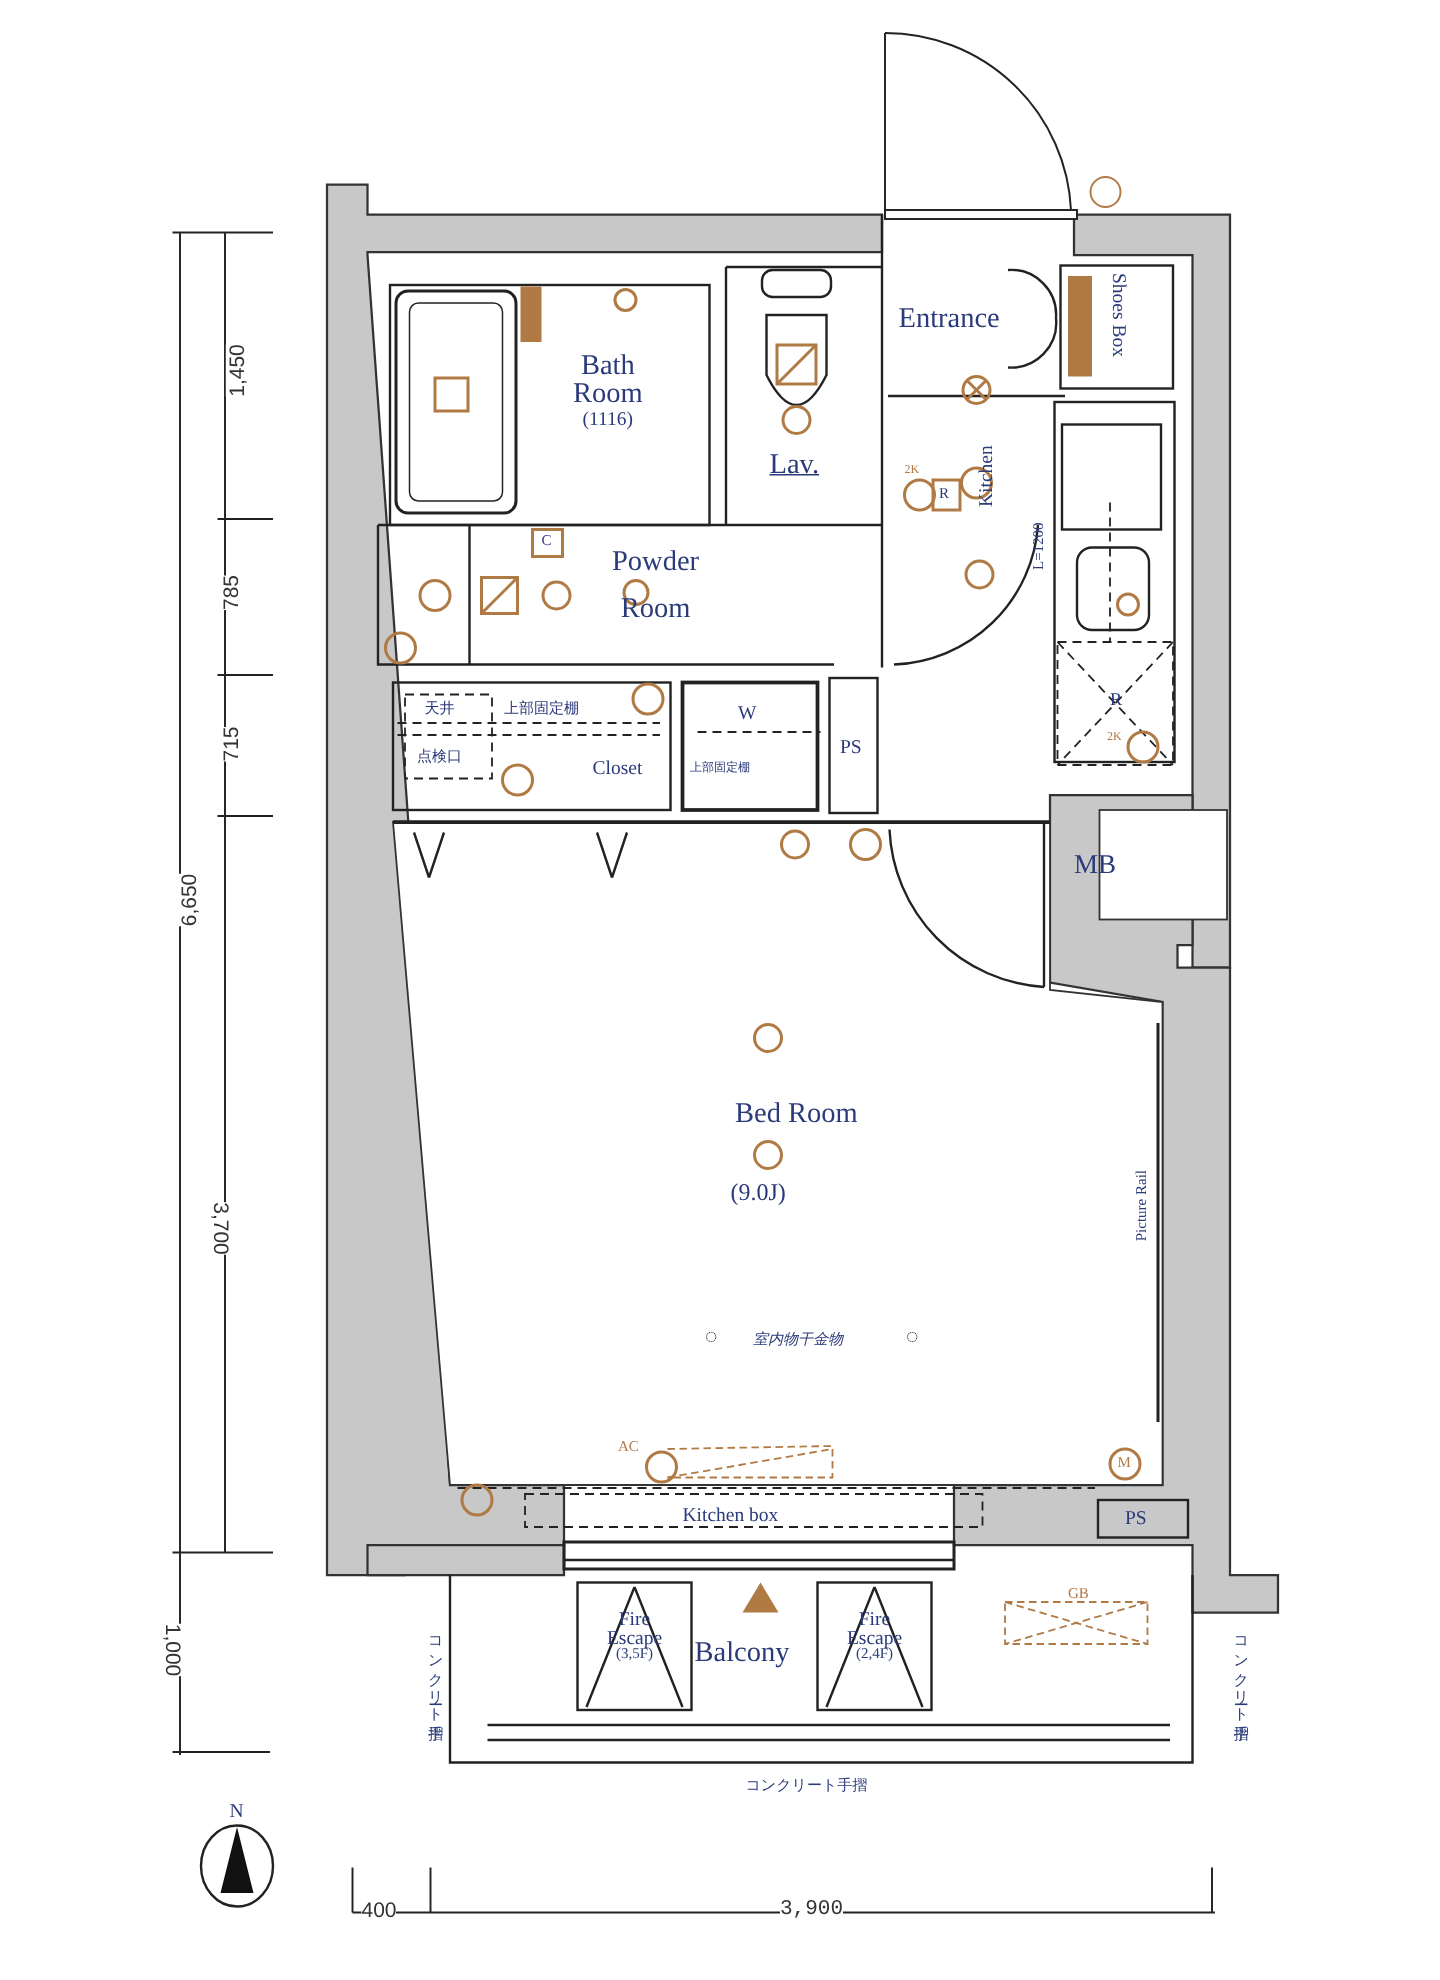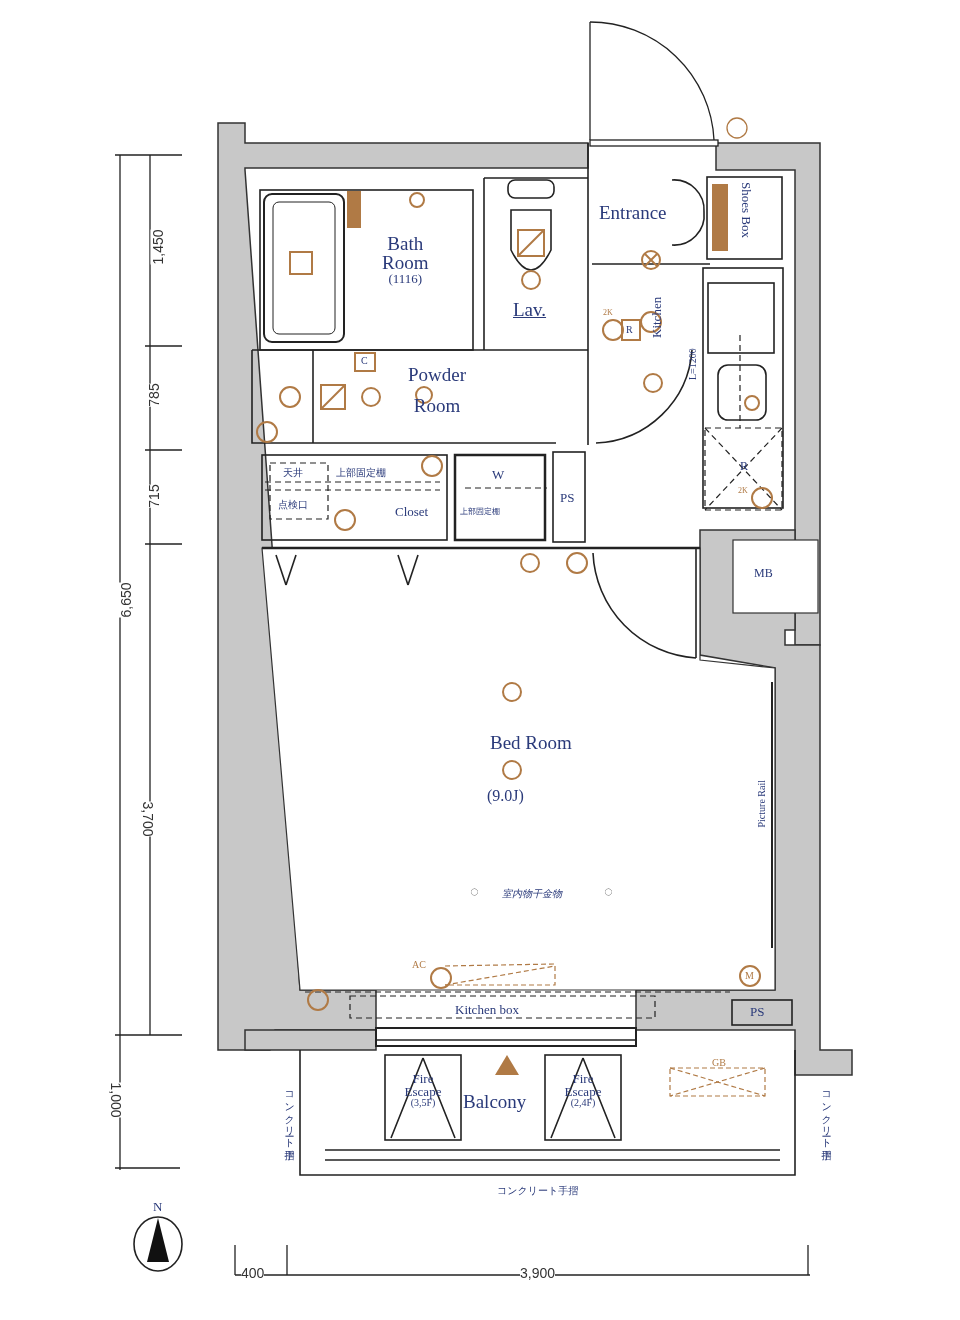--- a/index.html
+++ b/index.html
@@ -197,21 +197,21 @@
   <div>Powder</div>
   <div style="margin-top:12px">Room</div>
 </div>
 <div class="lbl small" style="left:362px;top:505px;margin-left:33px;">Closet</div>
 <div class="lbl jp" style="left:336px;top:468px;">上部固定棚</div>
 <div class="lbl jp" style="left:283px;top:468px;">天井</div>
 <div class="lbl jp" style="left:278px;top:500px;">点検口</div>
 <div class="lbl small" style="left:492px;top:468px;">W</div>
 <div class="lbl jp" style="left:460px;top:508px;font-size:8px">上部固定棚</div>
 <div class="lbl small" style="left:560px;top:491px;">PS</div>
-<div class="lbl room" style="left:754px;top:567px;font-size:12px">MB</div>
+<div class="lbl room" style="left:716px;top:567px;font-size:18px">MB</div>
 <div class="lbl room" style="left:459px;top:733px;margin-left:31px;">Bed Room</div>
 <div class="lbl room" style="left:487px;top:788px;font-size:16px">(9.0J)</div>
 <div class="lbl jp" style="left:502px;top:889px;font-style:italic;">室内物干金物</div>
 <div class="lbl" style="left:470px;top:885px;font-size:14px;color:#222">◌</div>
 <div class="lbl" style="left:604px;top:885px;font-size:14px;color:#222">◌</div>
 <div class="lbl tiny vert" style="left:757px;top:780px;transform:rotate(180deg)">Picture Rail</div>
 <div class="lbl small" style="left:455px;top:1003px;">Kitchen box</div>
 <div class="lbl small" style="left:750px;top:1005px;">PS</div>
 <div class="lbl room" style="left:463px;top:1092px;">Balcony</div>
 <div class="lbl small" style="left:392px;top:1072px;text-align:center;width:62px;">
@@ -237,14 +237,14 @@
 <div class="lbl tiny" style="left:603px;top:309px;color:#b07a45;font-size:8px">2K</div>
 <div class="lbl tiny" style="left:738px;top:487px;color:#b07a45;font-size:8px">2K</div>
 
 <div class="lbl dim" style="left:140px;top:240px;transform:rotate(-90deg);">1,450</div>
 <div class="lbl dim" style="left:142px;top:388px;transform:rotate(-90deg);">785</div>
 <div class="lbl dim" style="left:142px;top:489px;transform:rotate(-90deg);">715</div>
 <div class="lbl dim" style="left:130px;top:812px;transform:rotate(90deg);">3,700</div>
 <div class="lbl dim" style="left:108px;top:593px;transform:rotate(-90deg);">6,650</div>
 <div class="lbl dim" style="left:98px;top:1093px;transform:rotate(90deg);">1,000</div>
 <div class="lbl dim" style="left:241px;top:1266px;">400</div>
-<div class="lbl dim" style="left:520px;top:1266px;">3,900</div>
+<div class="lbl dim" style="left:520px;top:1266px;font-family:Liberation Mono, monospace;">3,900</div>
 <div class="lbl small" style="left:153px;top:1200px;">N</div>
 
 </body></html>

